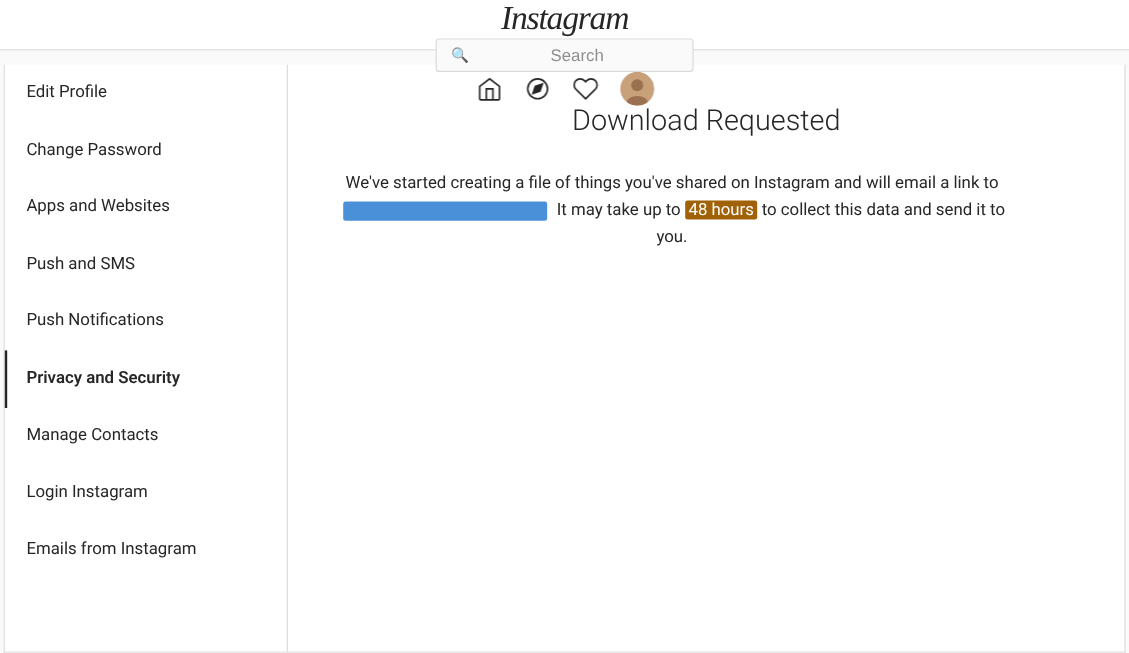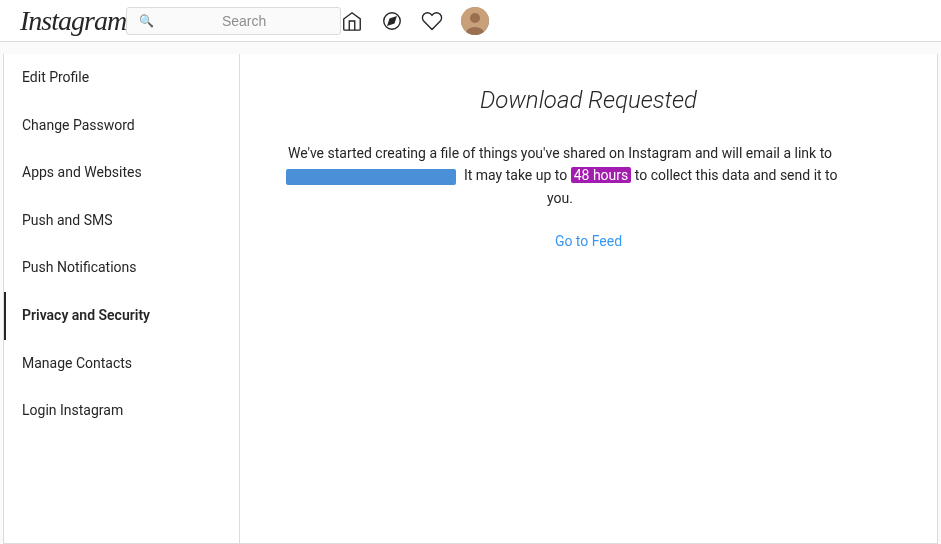--- a/index.html
+++ b/index.html
@@ -2,22 +2,22 @@
 <html><head>
   <meta charset="utf-8">
   <style>
     * { margin: 0; padding: 0; box-sizing: border-box; }
     body { font-family: -apple-system, BlinkMacSystemFont, 'Segoe UI', Roboto, Helvetica, Arial, sans-serif; background: #fafafa; color: #262626; font-size: 14px; }
 
     
     .header {
       position: fixed; top: 0; left: 0; right: 0; height: 42px;
       background: #fff; border-bottom: 1px solid #dbdbdb;
-      display: flex; align-items: center; justify-content: flex-start;
-      padding: 0 20px; z-index: 100;
+      display: flex; align-items: center; justify-content: space-between;
+      padding: 0 20px; z-index: 100; flex-direction: column;
     }
     .header-logo {
       font-family: 'Billabong', cursive; font-size: 28px; color: #262626;
       font-weight: 400; font-style: italic; letter-spacing: -1px;
     }
     .header-search {
       display: flex; align-items: center;
       border: 1px solid #dbdbdb; border-radius: 3px;
       background: #fafafa; padding: 5px 12px;
       width: 215px; gap: 6px;
@@ -60,27 +60,27 @@
     }
     .sidebar-item.active {
       border-left: 2px solid #262626; font-weight: 600;
     }
 
     
     .main-content {
       flex: 1; padding: 32px 40px;
     }
     .page-title {
-      font-size: 24px; font-weight: 300; color: #262626; margin-bottom: 28px; font-style: italic;
+      font-size: 24px; font-weight: 300; color: #262626; margin-bottom: 28px;
     }
     .content-text {
       font-size: 14px; line-height: 1.6; color: #262626; max-width: 560px;
     }
     .hours-highlight {
-      background: #a21caf; color: #fff; padding: 0 3px; border-radius: 2px;
+      background: #a16207; color: #fff; padding: 0 3px; border-radius: 2px;
     }
     .go-to-feed {
       display: block; margin-top: 24px; color: #3897f0; font-size: 14px;
       text-decoration: none; cursor: pointer;
     }
 
     .redacted-email {
       display: inline-block;
       background: #4a90d9;
       color: transparent;
@@ -150,27 +150,29 @@
     </div>
     <div class="sidebar-item active">
       <span>Privacy and Security</span>
     </div>
     <div class="sidebar-item">
       <span>Manage Contacts</span>
     </div>
     <div class="sidebar-item">
       <span>Login Instagram</span>
     </div>
+    <div class="sidebar-item">
+      <span>Emails from Instagram</span>
+    </div>
   </nav>
 
   <main class="main-content">
     <h1 class="page-title">Download Requested</h1>
     <div class="content-text">
       <span>We've started creating a file of things you've shared on Instagram and will email a link to</span>
       <span class="redacted-email"></span>
       <span>It may take up to</span>
       <span class="hours-highlight">48 hours</span>
       <span>to collect this data and send it to you.</span>
     </div>
-    <a class="go-to-feed">Go to Feed</a>
   </main>
 
 </div>
 
 </body></html>

